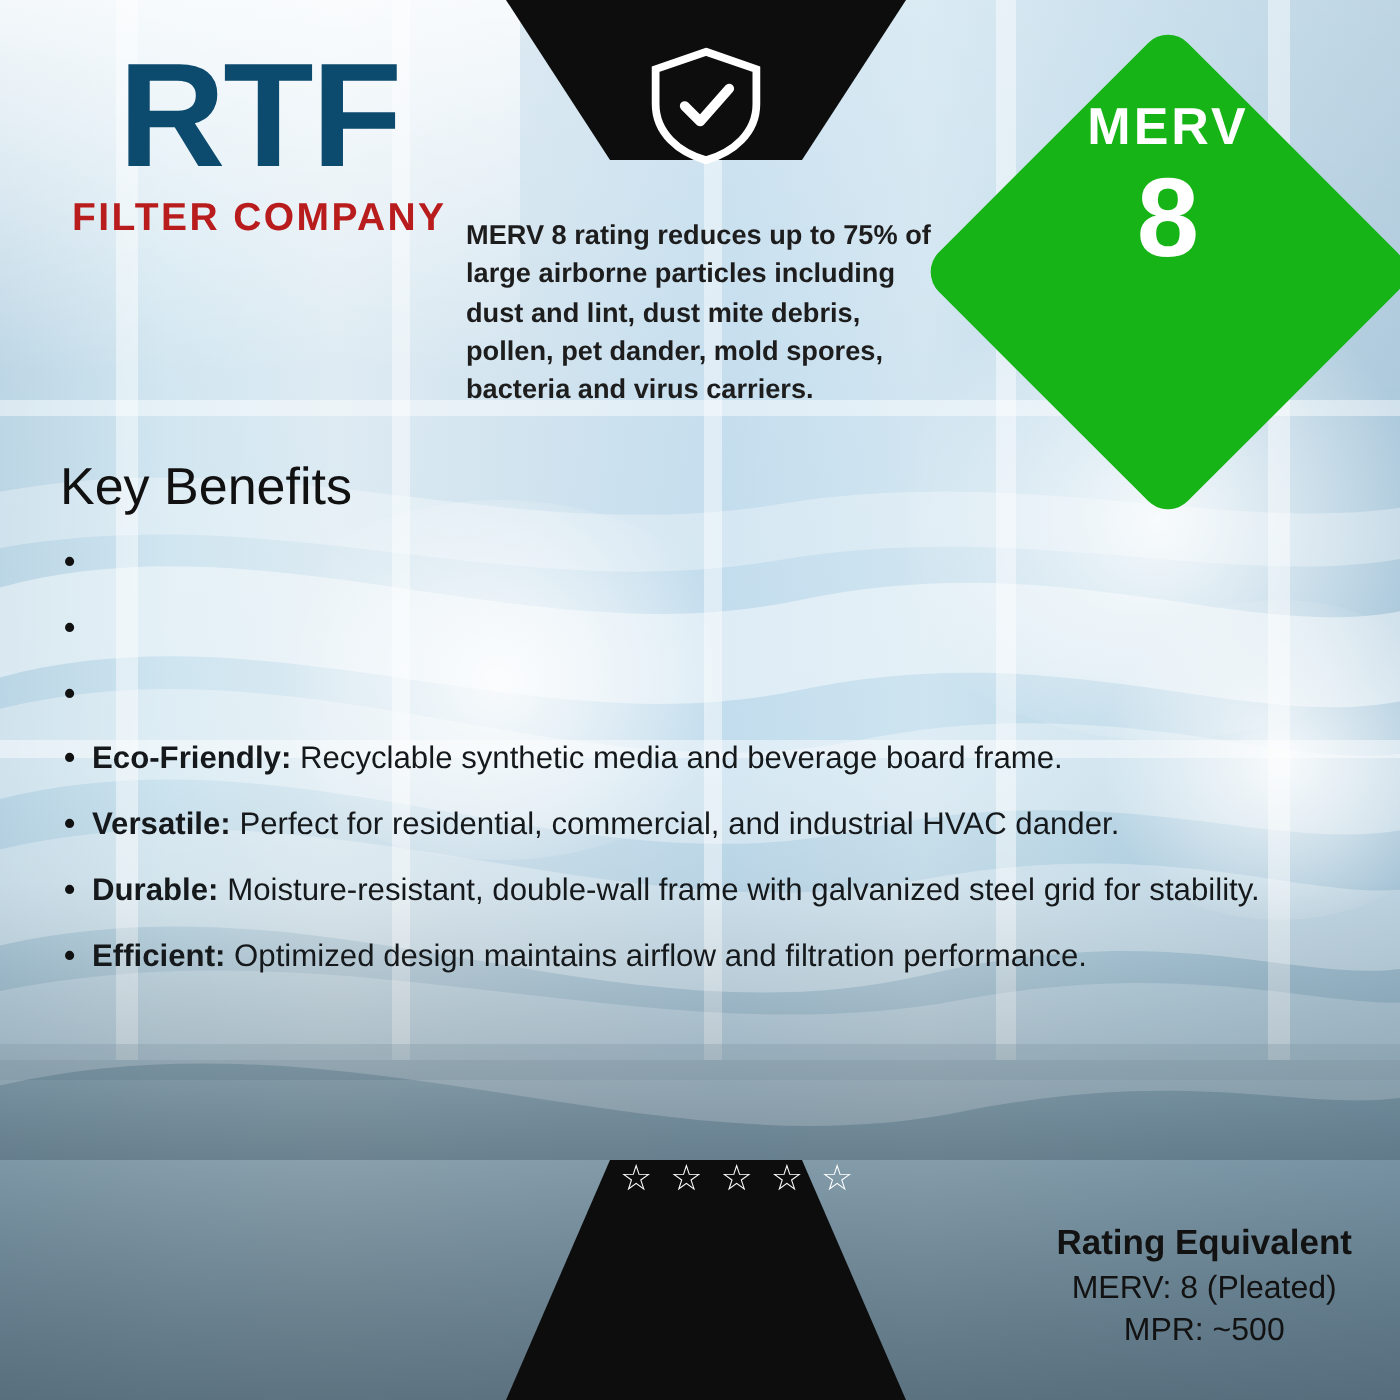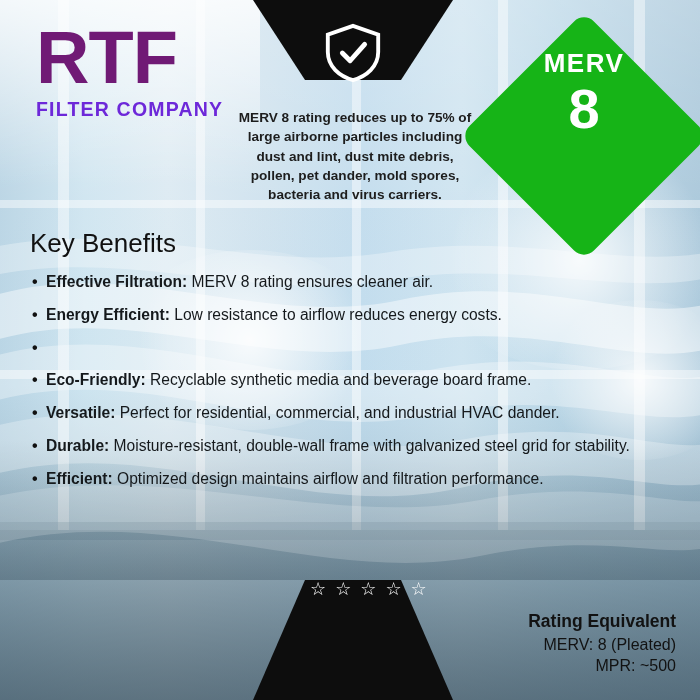--- a/index.html
+++ b/index.html
@@ -83,44 +83,44 @@
     position: absolute;
     top: 24px; left: 36px;
     z-index: 6;
   }
   .logo-rtf {
     font-family: "Liberation Sans", sans-serif;
     font-weight: bold;
     font-size: 74px;
     line-height: 0.92;
     letter-spacing: -1px;
-    color: #701a75;
+    color: #0c4a6e;
+    text-align: center;
   }
   .logo-sub {
     font-family: "Liberation Sans", sans-serif;
     font-weight: bold;
     font-size: 19.5px;
     letter-spacing: 1.2px;
-    color: #6d28d9;
+    color: #b91c1c;
     margin-top: 6px;
   }
   
   .shield-wrap {
     position: absolute;
     top: 22px; left: 322px;
     width: 62px; height: 62px;
     z-index: 7;
   }
   
   .merv-para {
     position: absolute;
     top: 108px;
     left: 233px;
     width: 244px;
-    text-align: center;
     font-size: 13.6px;
     line-height: 1.42;
     font-weight: bold;
     color: #1d1d1d;
     z-index: 6;
   }
   
   .diamond {
     position: absolute;
     top: 48px; right: 28px;
@@ -195,21 +195,21 @@
     color: #fff;
     font-size: 18px;
     letter-spacing: 2px;
     white-space: nowrap;
   }
   
   .rating {
     position: absolute;
     right: 24px;
     bottom: 24px;
-    text-align: right;
+    text-align: center;
     z-index: 7;
     color: #121212;
   }
   .rating-title {
     font-size: 17.5px;
     font-weight: bold;
     margin-bottom: 3px;
   }
   .rating-line {
     font-size: 16px;
@@ -270,26 +270,24 @@
   <div class="diamond-text">
     <div class="diamond-label">MERV</div>
     <div class="diamond-value">8</div>
   </div>
 
   <div class="benefits">
     <div class="benefits-title">Key Benefits</div>
 
     <div class="b-item">
       <span class="b-dot">•</span>
-      <span class="b-text"><span class="b-strong">Effective Filtration:</span><span> MERV 8 rating ensures cleaner air.</span></span>
-    </div>
-
-    <div class="b-item">
-      <span class="b-dot">•</span>
-      <span class="b-text"><span class="b-strong">Energy Efficient:</span><span> Low resistance to airflow reduces energy costs.</span></span>
+    </div>
+
+    <div class="b-item">
+      <span class="b-dot">•</span>
     </div>
 
     <div class="b-item">
       <span class="b-dot">•</span>
     </div>
 
     <div class="b-item">
       <span class="b-dot">•</span>
       <span class="b-text"><span class="b-strong">Eco-Friendly:</span><span> Recyclable synthetic media and beverage board frame.</span></span>
     </div>

